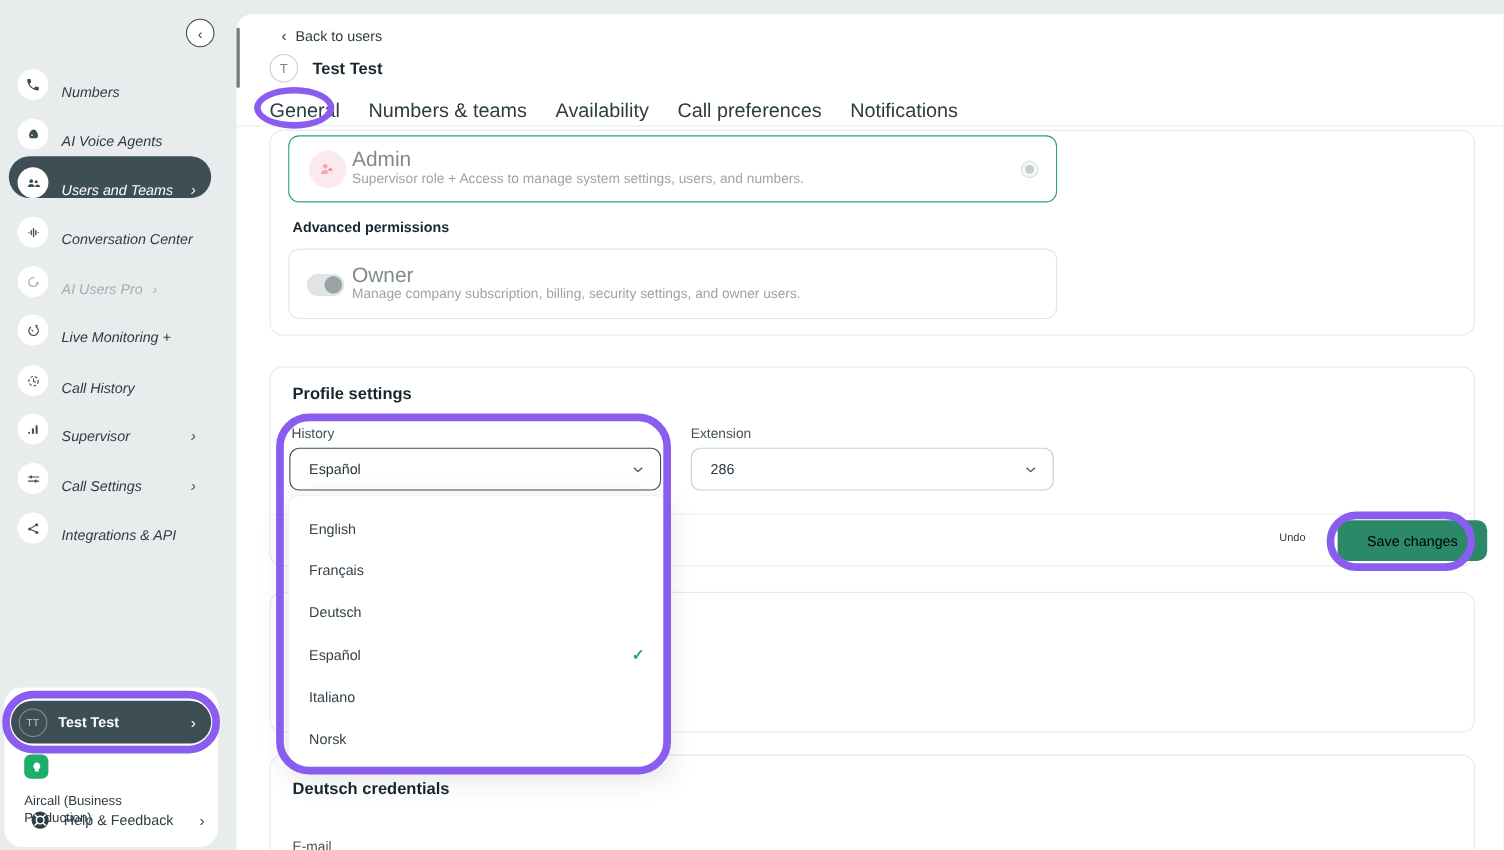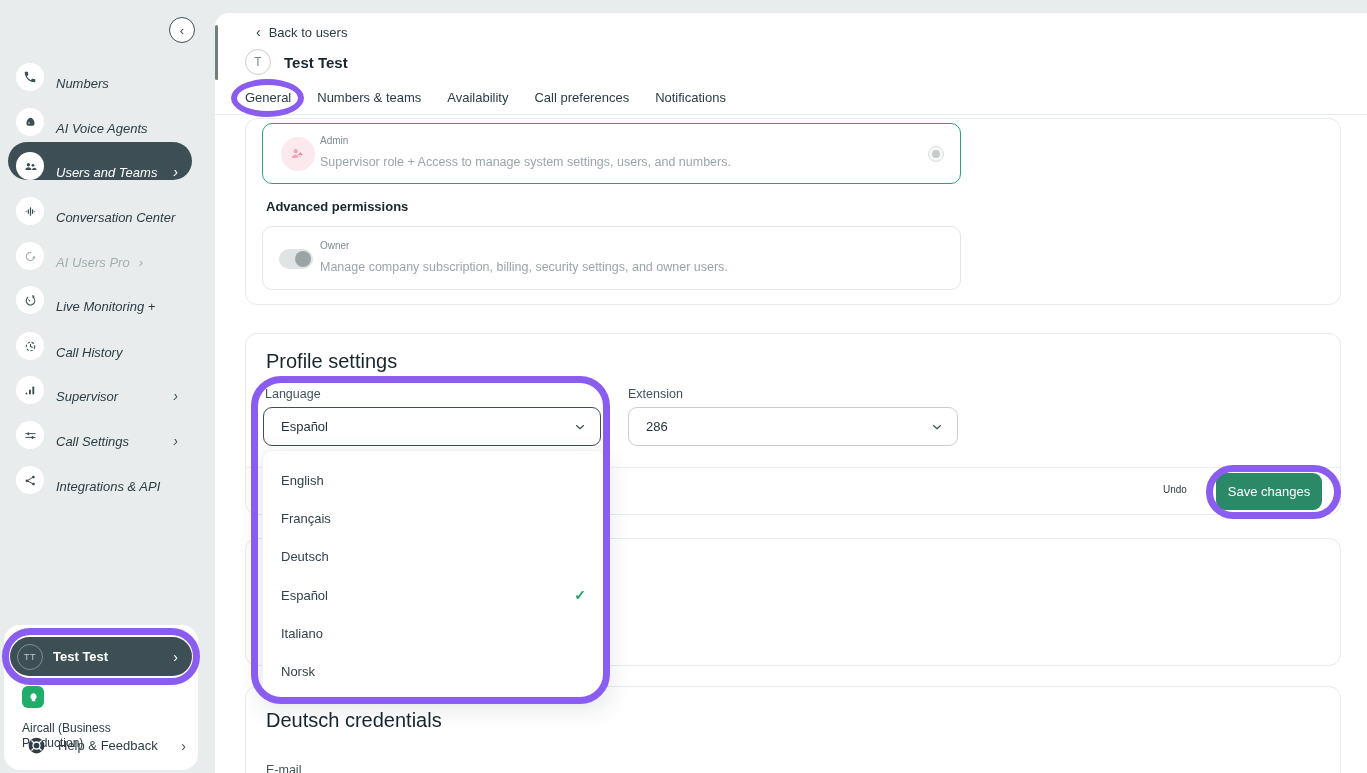--- a/index.html
+++ b/index.html
@@ -45,52 +45,52 @@
   .scroll-thumb { position:absolute; left:215px; top:25px; width:2.5px; height:55px; background:#71807f;
     border-radius:2px; z-index:4; }
 
   .back-link { position:absolute; left:256px; top:24px; display:flex; align-items:center; gap:8px;
     font-size:13px; color:#2c3c43; cursor:pointer; z-index:2; }
   .back-link .chev { font-size:14px; }
   .avatar-t { position:absolute; left:245px; top:49px; width:26px; height:26px; border-radius:50%;
     border:1px solid #c9cfd1; color:#7e898d; font-size:12px; display:flex; align-items:center;
     justify-content:center; z-index:2; }
   .page-title { position:absolute; left:284px; top:54px; font-size:15px; font-weight:bold; color:#18262e; z-index:2; }
-  .tabs { position:absolute; left:245px; top:90px; display:flex; gap:26px; font-size:13px; color:#2c3c43; z-index:2; }
+  .tabs { position:absolute; left:245px; top:90px; display:flex; gap:26px; font-size:18px; color:#2c3c43; z-index:2; }
   .tabs .tab { cursor:pointer; white-space:nowrap; }
   .tabbar-border { position:absolute; left:215px; top:114px; width:1152px; height:1px; background:#e9eced; z-index:2; }
 
   .card { position:absolute; left:245px; width:1096px; background:#fff; border:1px solid #e8ebeb;
     border-radius:12px; z-index:2; }
   .option-card { position:absolute; left:16px; width:699px; background:#fff; border:1px solid #e3e7e7;
     border-radius:10px; cursor:pointer; }
   .option-card.selected-role { border:1.5px solid #2aa379; }
   .role-ic { position:absolute; left:18px; top:13px; width:34px; height:34px; border-radius:50%;
     background:#fbe9ed; display:flex; align-items:center; justify-content:center; }
-  .opt-title { position:absolute; left:57px; font-size:10px; color:#7f8b90; }
+  .opt-title { position:absolute; left:57px; font-size:19px; color:#7f8b90; }
   .opt-desc { position:absolute; left:57px; font-size:12.5px; color:#9ba5a9; }
   .radio { position:absolute; right:16px; top:22px; width:16px; height:16px; border-radius:50%;
     border:1.5px solid #dadede; background:#f6f7f7; display:flex; align-items:center; justify-content:center; }
   .radio-dot { width:8px; height:8px; border-radius:50%; background:#c6cccc; }
   .adv-label { position:absolute; left:265px; top:198px; font-size:13px; font-weight:bold; color:#18262e; z-index:3; }
   .toggle { position:absolute; left:16px; top:22px; width:34px; height:20px; border-radius:10px;
     background:#e0e4e5; cursor:pointer; }
   .toggle .knob { position:absolute; right:2px; top:2px; width:16px; height:16px; border-radius:50%; background:#9aa4a5; }
 
-  .section-title { font-size:20px; font-weight:normal; color:#18262e; position:absolute; }
+  .section-title { font-size:15px; font-weight:bold; color:#18262e; position:absolute; }
   .field-label { position:absolute; font-size:12.5px; color:#42525a; z-index:2; }
   .select { position:absolute; height:39px; background:#fff; border:1px solid #c9cfcf; border-radius:9px;
     display:flex; align-items:center; cursor:pointer; z-index:2; }
   .select.focused { border:1.5px solid #3d4f55; }
   .select .val { font-size:13px; color:#25343b; margin-left:17px; }
   .select .sel-chev { margin-left:auto; margin-right:13px; display:flex; }
   .separator { position:absolute; left:246px; top:467px; width:1094px; height:1px; background:#edf0f0; z-index:2; }
   .undo { position:absolute; left:1163px; top:484px; font-size:10px; color:#2c3c43; cursor:pointer; z-index:2; }
-  .save-btn { position:absolute; left:1216px; top:473px; width:106px; height:37px; background:#2b8968;
-    border:none; border-radius:9px; color:#ffffff; font-size:13px; font-family:"Liberation Sans",sans-serif;
+  .save-btn { position:absolute; left:1216px; top:473px; width:136px; height:37px; background:#2b8968;
+    border:none; border-radius:9px; color:#000000; font-size:13px; font-family:"Liberation Sans",sans-serif;
     display:flex; align-items:center; justify-content:center; cursor:pointer; z-index:2; }
 
   .dropdown { position:absolute; left:262px; top:450px; width:345px; height:248px; background:#fff;
     border:1px solid #f0f2f2; border-radius:10px; box-shadow:0 8px 26px rgba(25,40,50,.14);
     padding-top:10px; z-index:5; }
   .dd-option { height:38.3px; display:flex; align-items:center; justify-content:space-between;
     padding:0 20px 0 18px; font-size:13px; color:#33424a; cursor:pointer; }
   .dd-check { color:#1fa36b; font-size:14px; font-weight:bold; }
 
   .ring { position:absolute; border:7px solid #8a5cf0; pointer-events:none; z-index:10; }
@@ -293,21 +293,21 @@
           <span class="knob"></span>
         </span>
       <span class="opt-title" style="top:13px">Owner</span>
       <span class="opt-desc" style="top:33px">Manage company subscription, billing, security settings, and owner users.</span>
     </div>
   </div>
 
   <div class="card" style="top:333px;height:182px">
     <span class="section-title" style="left:20px;top:16px">Profile settings</span>
   </div>
-  <span class="field-label" style="left:265px;top:387px">Language</span>
+  <span class="field-label" style="left:265px;top:387px">History</span>
   <div class="select focused" style="left:263px;top:407px;width:338px">
     <span class="val">Español</span>
     <span class="sel-chev">
       <svg viewBox="0 0 24 24" width="14" height="14">
           <path d="M6 9.5l6 5.5 6-5.5" fill="none" stroke="#3d4f55" stroke-width="2" stroke-linecap="round" stroke-linejoin="round"></path>
         </svg>
     </span>
   </div>
   <span class="field-label" style="left:628px;top:387px">Extension</span>
   <div class="select" style="left:628px;top:407px;width:330px">

